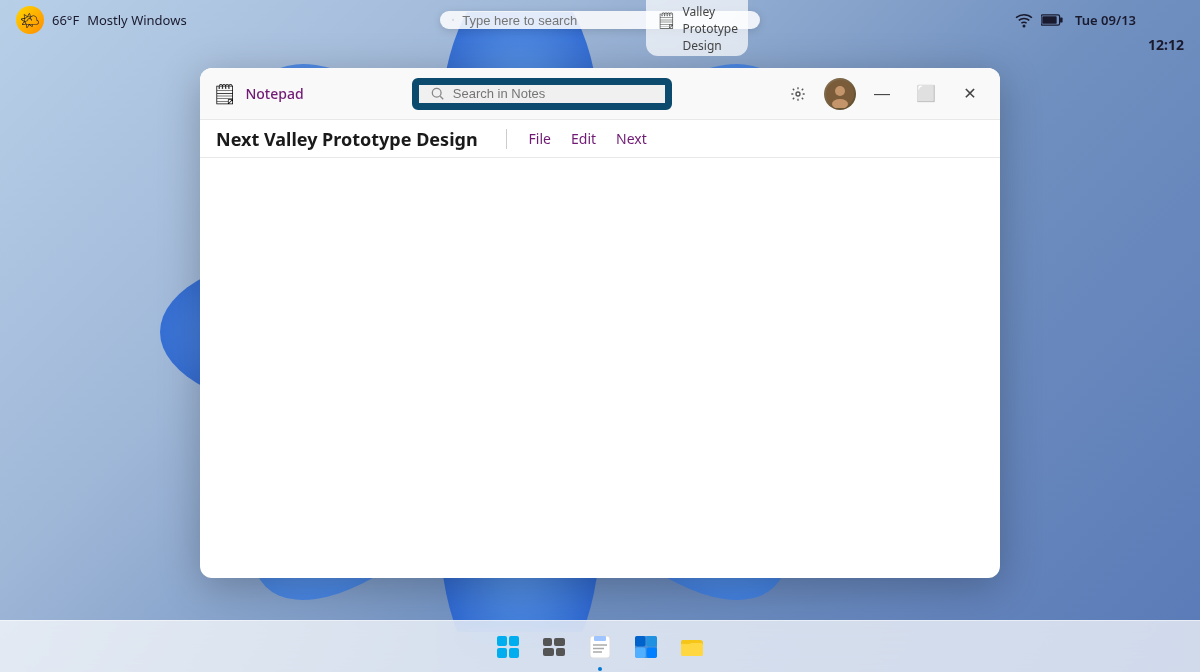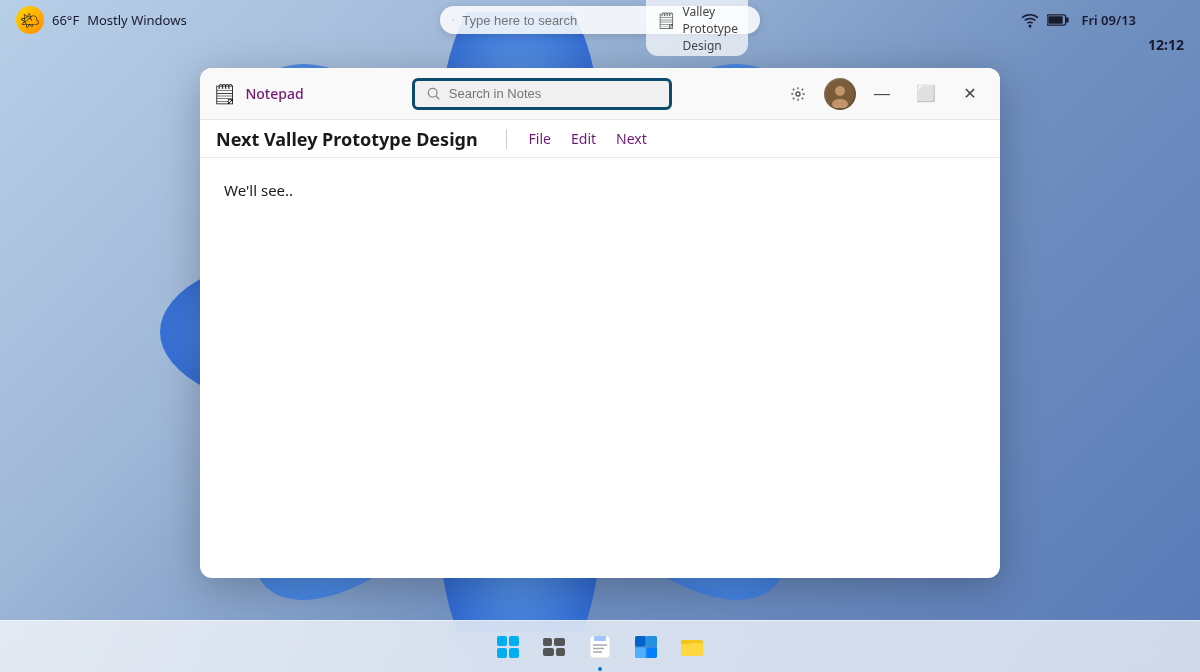--- a/index.html
+++ b/index.html
@@ -73,21 +73,21 @@
       align-items: center;
       justify-content: center;
       font-size: 16px;
     }
 
     .search-bar {
       position: absolute;
       left: 50%;
       transform: translateX(-50%);
       width: 320px;
-      height: 28px;
+      height: 18px;
       background: rgba(255,255,255,0.85);
       border-radius: 20px;
       display: flex;
       align-items: center;
       padding: 0 12px;
       gap: 8px;
       box-shadow: 0 2px 8px rgba(0,0,0,0.15);
     }
 
     .search-bar input {
@@ -167,21 +167,21 @@
       font-size: 14px;
       font-weight: 500;
       color: #701a75;
     }
 
     .titlebar-search {
       display: flex;
       align-items: center;
       gap: 8px;
       background: #f0f0f0;
-      border: 3px solid #0c4a6e;
+      border: 7px solid #0c4a6e;
       border-radius: 6px;
       padding: 4px 12px;
       width: 260px;
       height: 32px;
     }
 
     .titlebar-search input {
       border: none;
       background: transparent;
       outline: none;
@@ -377,21 +377,21 @@
         <path d="M1.42 9a16 16 0 0121.16 0"></path>
         <path d="M8.53 16.11a6 6 0 016.95 0"></path>
         <circle cx="12" cy="20" r="1" fill="#1a1a2e"></circle>
       </svg>
       <svg width="22" height="14" viewBox="0 0 26 14">
         <rect x="0" y="1" width="22" height="12" rx="2" stroke="#1a1a2e" stroke-width="1.5" fill="none"></rect>
         <rect x="22.5" y="4" width="3" height="6" rx="1" fill="#1a1a2e"></rect>
         <rect x="1.5" y="2.5" width="17" height="9" rx="1" fill="#1a1a2e"></rect>
       </svg>
     </div>
-    <span>Fri 09/13</span>
+    <span>Tue 09/13</span>
     <span class="time">12:12</span>
   </div>
 </div>
 
 <div class="notepad-window">
 
   <div class="titlebar">
     <div class="titlebar-left">
       <span class="notepad-logo">🗒</span>
       <span class="app-title">Notepad</span>
@@ -433,21 +433,20 @@
 
   <div class="menubar">
     <span class="doc-title">Next Valley Prototype Design</span>
     <div class="divider"></div>
     <span class="menu-item">File</span>
     <span class="menu-item">Edit</span>
     <span class="menu-item">Next</span>
   </div>
 
   <div class="content-area">
-    <div>We'll see..</div>
   </div>
 </div>
 
 <div class="taskbar">
   <div class="taskbar-icon">
     <svg width="22" height="22" viewBox="0 0 22 22" fill="none" xmlns="http://www.w3.org/2000/svg">
       <rect x="0" y="0" width="10" height="10" rx="2" fill="#00aef0"></rect>
       <rect x="12" y="0" width="10" height="10" rx="2" fill="#00aef0"></rect>
       <rect x="0" y="12" width="10" height="10" rx="2" fill="#00aef0"></rect>
       <rect x="12" y="12" width="10" height="10" rx="2" fill="#00aef0"></rect>

